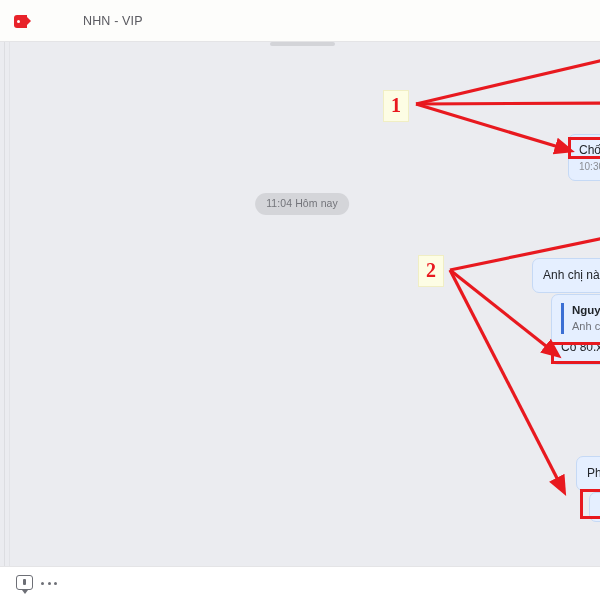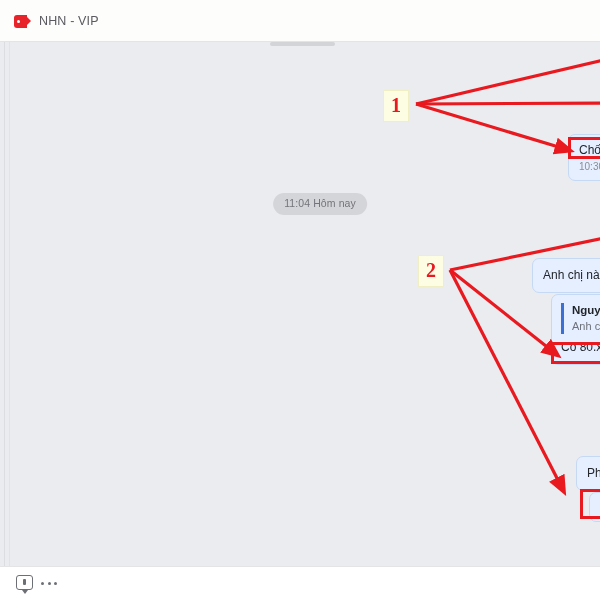--- a/index.html
+++ b/index.html
@@ -19,20 +19,21 @@
   
   .header {
     position: absolute;
     left: 0; top: 0;
     width: 600px; height: 42px;
     background: #fdfdfb;
     border-bottom: 1px solid #e4e4e6;
     display: flex;
     align-items: center;
     padding-left: 14px;
+    gap: 44px;
   }
   .tag-icon {
     width: 17px; height: 13px;
     position: relative;
     flex: 0 0 auto;
     margin-right: 8px;
     margin-top: 1px;
   }
   .tag-icon .body {
     position: absolute;
@@ -254,21 +255,21 @@
         <span class="dot"></span>
     </span>
     <span class="header-title">NHN - VIP</span>
   </div>
 
   <div class="chat-body">
     <div class="left-rail"></div>
     <div class="left-rail2"></div>
     <div class="top-scroll"></div>
 
-    <div class="time-pill" style="left:320px; top:151px;text-align:center;">11:04 Hôm nay</div>
+    <div class="time-pill" style="left:302px; top:151px;text-align:center;">11:04 Hôm nay</div>
 
     <div class="bubble" style="left:568px; top:92px; width:90px;">
       <span class="txt">Chốt</span>
       <span class="meta">10:30</span>
     </div>
 
     <div class="bubble simple" style="left:532px; top:216px; width:110px;">
       <span class="txt">Anh chị nào k</span>
     </div>
 

